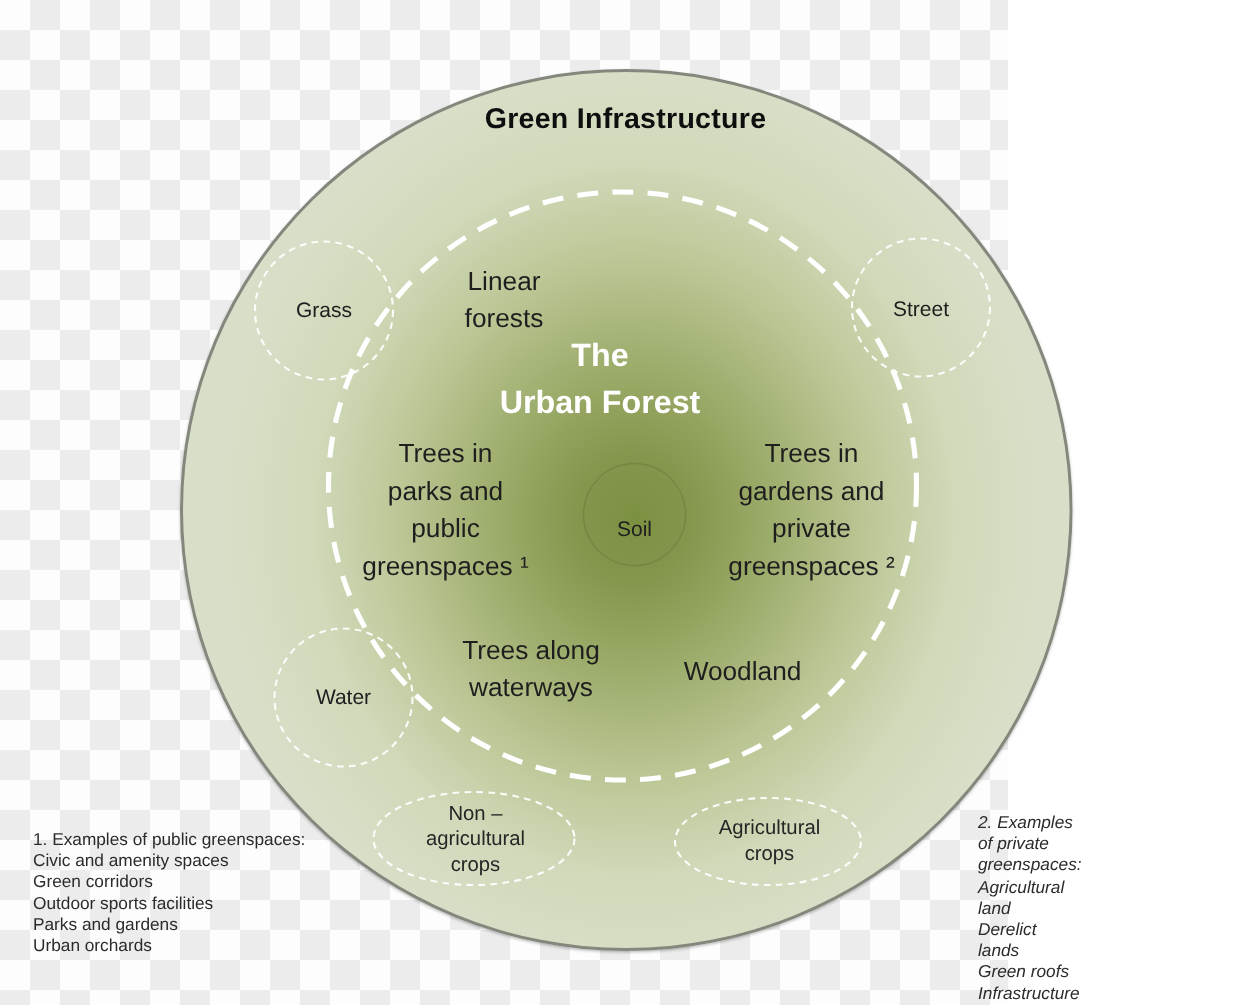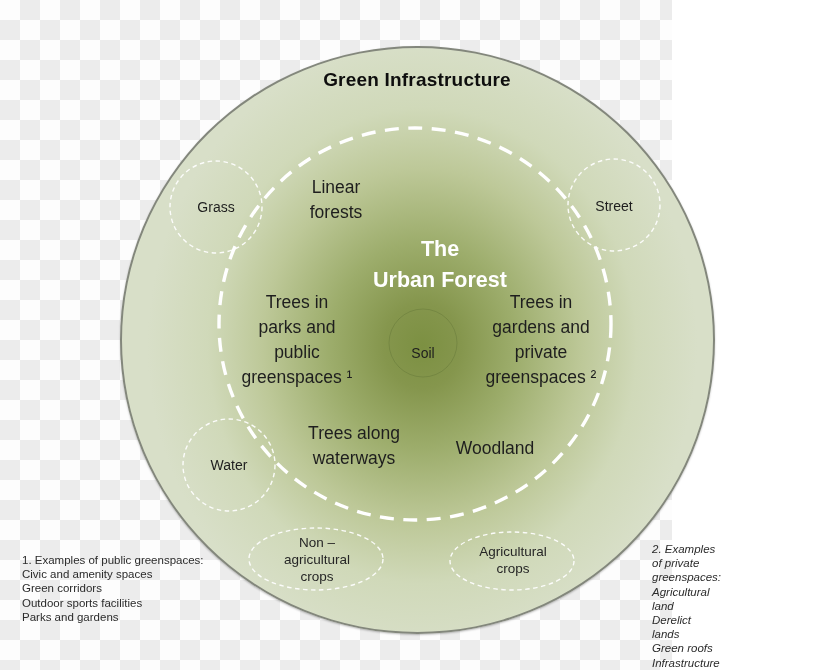--- a/index.html
+++ b/index.html
@@ -51,21 +51,21 @@
     <circle cx="423" cy="343" r="34" fill="none" stroke="#54662d" stroke-opacity="0.3" stroke-width="1"></circle>
 
     <circle cx="216" cy="207" r="46" fill="none" stroke="#ffffff" stroke-opacity="0.92" stroke-width="1.4" stroke-dasharray="4.5 3.5"></circle>
     <circle cx="614" cy="205" r="46" fill="none" stroke="#ffffff" stroke-opacity="0.92" stroke-width="1.4" stroke-dasharray="4.5 3.5"></circle>
     <circle cx="229" cy="465" r="46" fill="none" stroke="#ffffff" stroke-opacity="0.92" stroke-width="1.4" stroke-dasharray="4.5 3.5"></circle>
     <ellipse cx="316" cy="559" rx="67" ry="31" fill="none" stroke="#ffffff" stroke-opacity="0.92" stroke-width="1.4" stroke-dasharray="4.5 3.5"></ellipse>
     <ellipse cx="512" cy="561" rx="62" ry="29" fill="none" stroke="#ffffff" stroke-opacity="0.92" stroke-width="1.4" stroke-dasharray="4.5 3.5"></ellipse>
   </svg>
 
   <div class="lbl diagram-title" style="left:417px; top:80px;">Green Infrastructure</div>
-  <div class="lbl uf-title" style="left:440px; top:253px;margin-top:12px;">The
+  <div class="lbl uf-title" style="left:400px; top:253px;">The
 Urban Forest</div>
 
   <div class="lbl f17" style="left:336px; top:200px;">Linear
 forests</div>
   <div class="lbl f17" style="left:297px; top:340px;">Trees in
 parks and
 public
 greenspaces ¹</div>
   <div class="lbl f14" style="left:423px; top:353px;">Soil</div>
   <div class="lbl f17" style="left:541px; top:340px;">Trees in
@@ -84,20 +84,21 @@
 crops</div>
   <div class="lbl tiny" style="left:513px; top:560px;">Agricultural
 crops</div>
 
   <div class="footnote" style="left:22px; top:553px;">
     <div>1. Examples of public greenspaces:</div>
     <div>Civic and amenity spaces</div>
     <div>Green corridors</div>
     <div>Outdoor sports facilities</div>
     <div>Parks and gardens</div>
+    <div>Urban orchards</div>
   </div>
 
   <div class="footnote" style="left:652px; top:542px;font-style:italic;">
     <div>2. Examples of private greenspaces:</div>
     <div>Agricultural land</div>
     <div>Derelict lands</div>
     <div>Green roofs</div>
     <div>Infrastructure grounds</div>
     <div>Residential amenity</div>
   </div>

